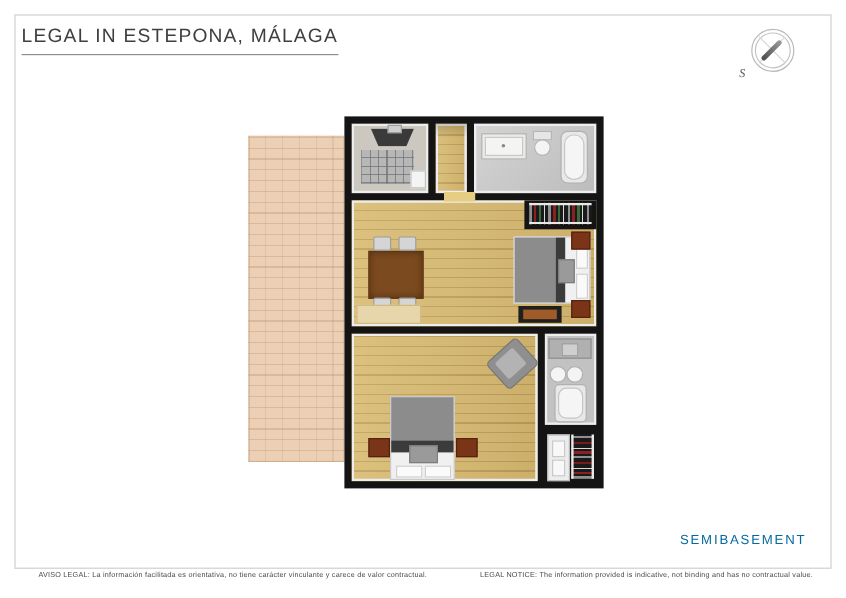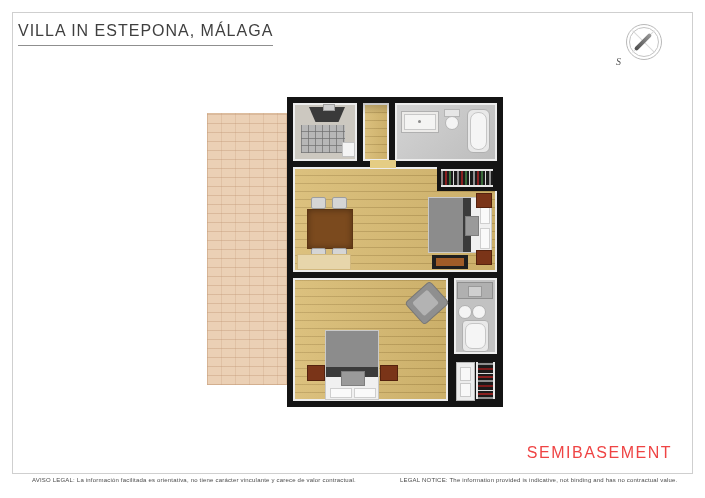--- a/index.html
+++ b/index.html
@@ -132,31 +132,31 @@
 
   
   .vanity2{left:170px;top:185px;width:34px;height:15px;background:#b0b0b0;border:1px solid #8f8f8f;}
   .vanity2 .sink{position:absolute;left:10px;top:3px;width:12px;height:9px;background:#cfcfcf;border:1px solid #9a9a9a;}
   .toilet2{left:171px;top:208px;width:12px;height:12px;background:#f4f4f4;border:1px solid #b0b0b0;border-radius:50%;}
   .bidet2{left:185px;top:208px;width:12px;height:12px;background:#f4f4f4;border:1px solid #b0b0b0;border-radius:50%;}
   .tub2{left:175px;top:223px;width:25px;height:30px;background:#e8e8e8;border:1px solid #b0b0b0;border-radius:4px;}
   .tub2 .in{position:absolute;left:2px;top:2px;width:19px;height:24px;background:#f5f5f5;border:1px solid #c6c6c6;border-radius:7px;}
 
   
-  .floor-label{top:444px;right:33px;font-size:16px;letter-spacing:1.5px;color:#ef4444;white-space:nowrap;}
+  .floor-label{top:444px;right:33px;font-size:11px;letter-spacing:1.5px;color:#0369a1;white-space:nowrap;}
   .legal{top:477px;font-size:6px;color:#4a4a4a;white-space:nowrap;letter-spacing:0.2px;}
   .legal-es{left:32px;}
   .legal-en{left:400px;}
 </style>
 </head>
 <body>
 
 <div class="abs frame"></div>
 
-<div class="abs title">VILLA IN ESTEPONA, MÁLAGA</div>
+<div class="abs title">LEGAL IN ESTEPONA, MÁLAGA</div>
 
 <div class="abs compass">
   <div class="abs compass-outer"></div>
   <div class="abs compass-inner"></div>
   <div class="abs compass-cross1"></div>
   <div class="abs compass-cross2"></div>
   <div class="abs compass-needle"></div>
   <div class="abs compass-s">S</div>
 </div>
 

